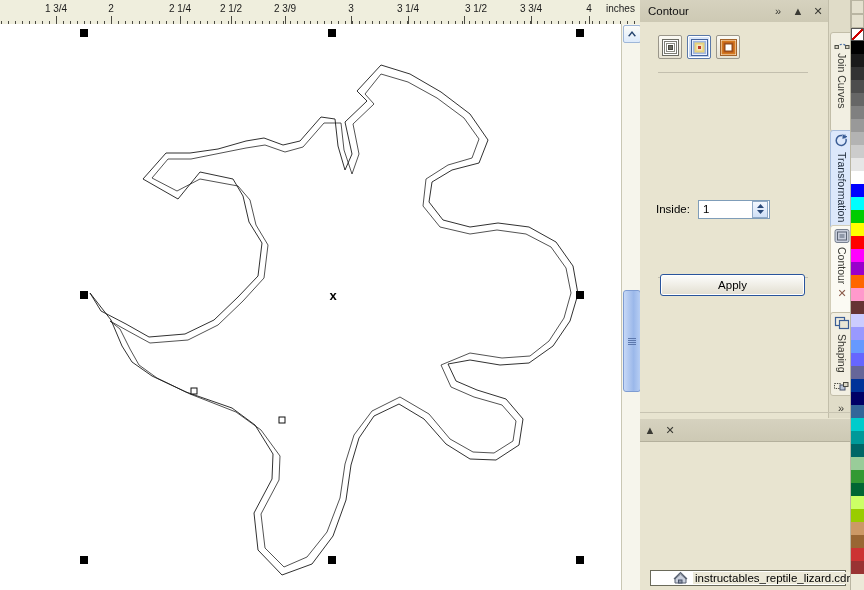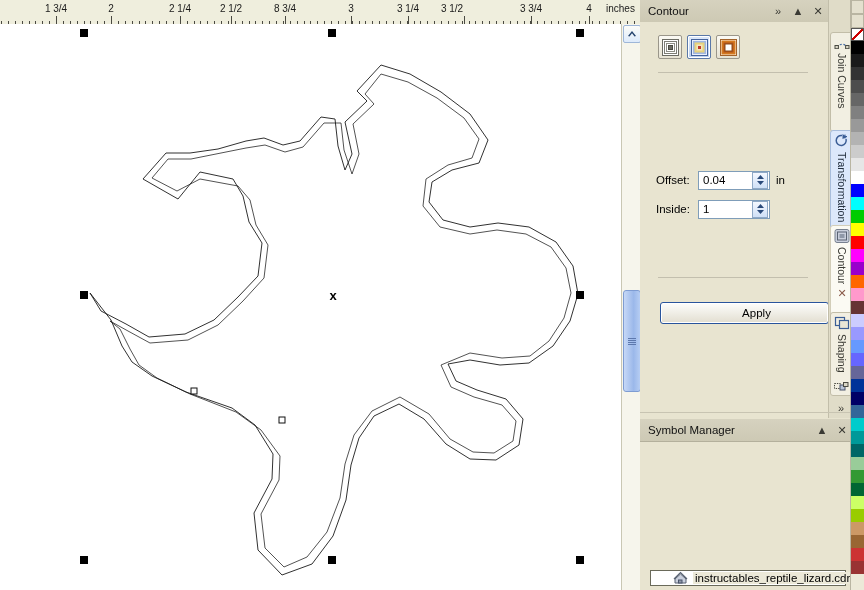--- a/index.html
+++ b/index.html
@@ -306,27 +306,27 @@
       <div class="tick min" style="left: 634px;"></div>
       <div class="tick maj" style="left: 56px;"></div>
       <div class="rlabel" style="left: 56px;">1 3/4</div>
       <div class="tick maj" style="left: 111px;"></div>
       <div class="rlabel" style="left: 111px;">2</div>
       <div class="tick maj" style="left: 180px;"></div>
       <div class="rlabel" style="left: 180px;">2 1/4</div>
       <div class="tick maj" style="left: 231px;"></div>
       <div class="rlabel" style="left: 231px;">2 1/2</div>
       <div class="tick maj" style="left: 285px;"></div>
-      <div class="rlabel" style="left: 285px;">8 3/4</div>
+      <div class="rlabel" style="left: 285px;">2 3/9</div>
       <div class="tick maj" style="left: 351px;"></div>
       <div class="rlabel" style="left: 351px;">3</div>
       <div class="tick maj" style="left: 408px;"></div>
       <div class="rlabel" style="left: 408px;">3 1/4</div>
       <div class="tick maj" style="left: 464px;"></div>
-      <div class="rlabel" style="left: 452px;">3 1/2</div>
+      <div class="rlabel" style="left: 476px;">3 1/2</div>
       <div class="tick maj" style="left: 531px;"></div>
       <div class="rlabel" style="left: 531px;">3 3/4</div>
       <div class="tick maj" style="left: 589px;"></div>
       <div class="rlabel" style="left: 589px;">4</div>
       <div class="rlabel inches" style="left: 606px;">inches</div>
     </div>
 
   <div class="canvas">
     <svg width="621" height="566" viewBox="0 0 621 566">
 
@@ -414,54 +414,39 @@
             <rect x="1.5" y="1.5" width="14" height="14" fill="#d4791f"></rect>
             <rect x="3.5" y="3.5" width="10" height="10" fill="#b4551a"></rect>
             <rect x="5" y="5" width="7" height="7" fill="#ffffff" stroke="#8a4a18"></rect>
           </svg>
         </div>
       </div>
 
       <div class="hr" style="top:50px;"></div>
 
 
-      <div class="fieldrow" style="left:16px;top:148px;">
-        <span class="fieldlabel">Offset:</span>
-        <span class="spin">
-          <span class="val">0.04</span>
-          <span class="arrows">
-            <svg width="7" height="4" viewBox="0 0 7 4">
-                <path d="M3.5 0 L7 4 L0 4 Z" fill="#2a4a7a"></path>
-              </svg>
-            <svg width="7" height="4" viewBox="0 0 7 4">
-                <path d="M3.5 4 L0 0 L7 0 Z" fill="#2a4a7a"></path>
-              </svg>
-          </span>
-        </span>
-        <span class="unit">in</span>
-      </div>
 
       <div class="fieldrow" style="left:16px;top:177px;">
         <span class="fieldlabel">Inside:</span>
         <span class="spin">
           <span class="val">1</span>
           <span class="arrows">
             <svg width="7" height="4" viewBox="0 0 7 4">
                 <path d="M3.5 0 L7 4 L0 4 Z" fill="#2a4a7a"></path>
               </svg>
             <svg width="7" height="4" viewBox="0 0 7 4">
                 <path d="M3.5 4 L0 0 L7 0 Z" fill="#2a4a7a"></path>
               </svg>
           </span>
         </span>
       </div>
 
       <div class="hr" style="top:255px;"></div>
 
-      <div class="applybtn" style="top:280px;padding-left:24px;">Apply</div>
+      <div class="applybtn" style="top:252px;">Apply</div>
     </div>
 
     <div class="tabstrip">
 
       <div class="vtab plain" style="top:32px;height:98px;">
         <span class="ico">
           <svg width="16" height="13" viewBox="0 0 16 13">
             <path d="M3 11 A6 6 0 0 1 13 11" fill="none" stroke="#4a6fa5" stroke-width="1.3" stroke-dasharray="2 1.6"></path>
             <rect x="1" y="9.5" width="3.4" height="3.2" fill="#d9d6c6" stroke="#4a4a42"></rect>
             <rect x="11.6" y="9.5" width="3.4" height="3.2" fill="#d9d6c6" stroke="#4a4a42"></rect>
@@ -509,21 +494,20 @@
           <rect x="6" y="3" width="5" height="5" fill="#b9c4d8" stroke="#49536a"></rect>
           <rect x="9.5" y="0.5" width="4.5" height="4" fill="#d9d6c6" stroke="#4a4a42"></rect>
         </svg>
       </div>
       <div class="chev" style="top:400px;">»</div>
     </div>
 
     <div class="gapline" style="left:0;top:412px;width:224px;"></div>
 
     <div class="panel-head" style="top:419px;width:212px;">
-      <span class="ptitle">Symbol Manager</span>
       <span class="pbtn">▲</span>
       <span class="pbtn">✕</span>
     </div>
 
 
     <div class="filerow" style="left:10px;top:570px;width:196px;">
       <span style="display:inline-flex;margin-left:22px;">
         <svg width="16" height="14" viewBox="0 0 16 14">
           <path d="M2 12 v-4 L7.5 3 L13 8 v4 Z" fill="#c9cfdc" stroke="#5a6372"></path>
           <path d="M1 8 L7.5 1.5 L14 8" fill="none" stroke="#5a6372" stroke-width="1.2"></path>

